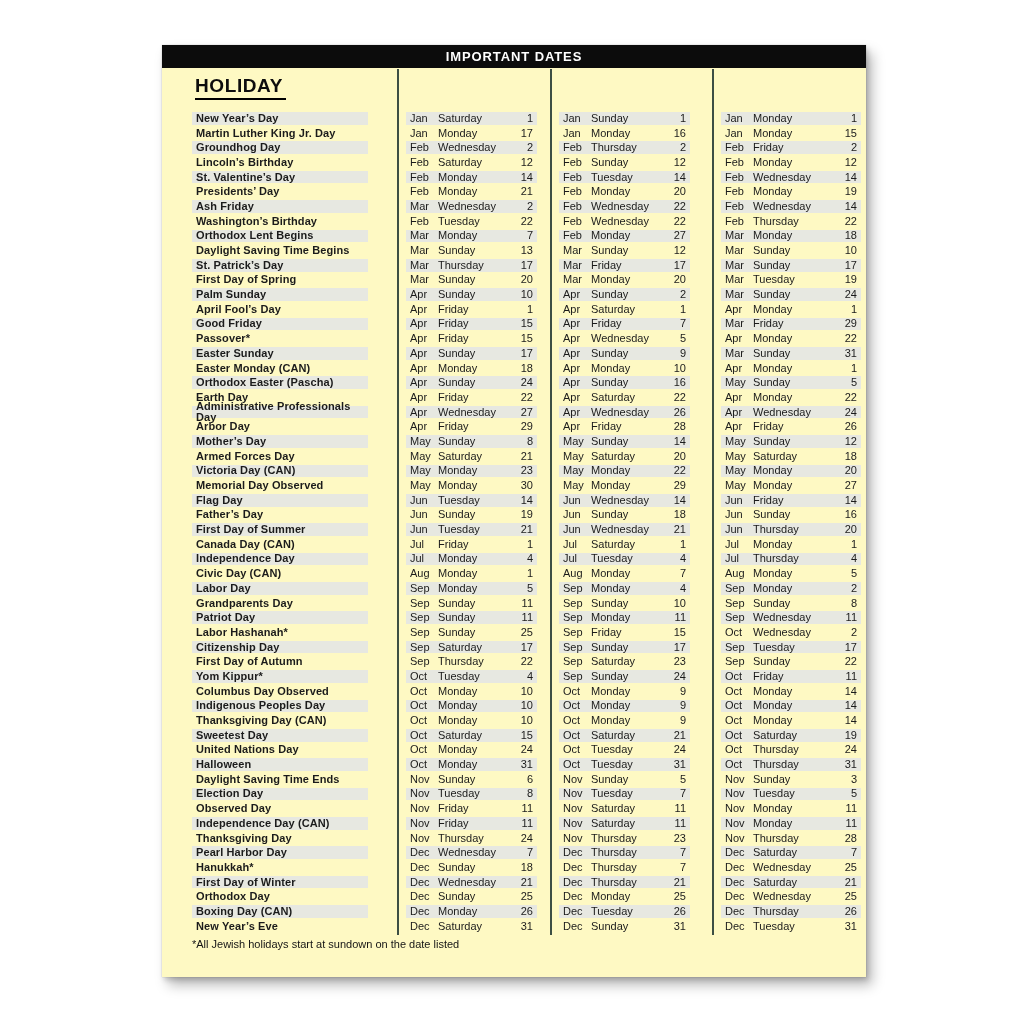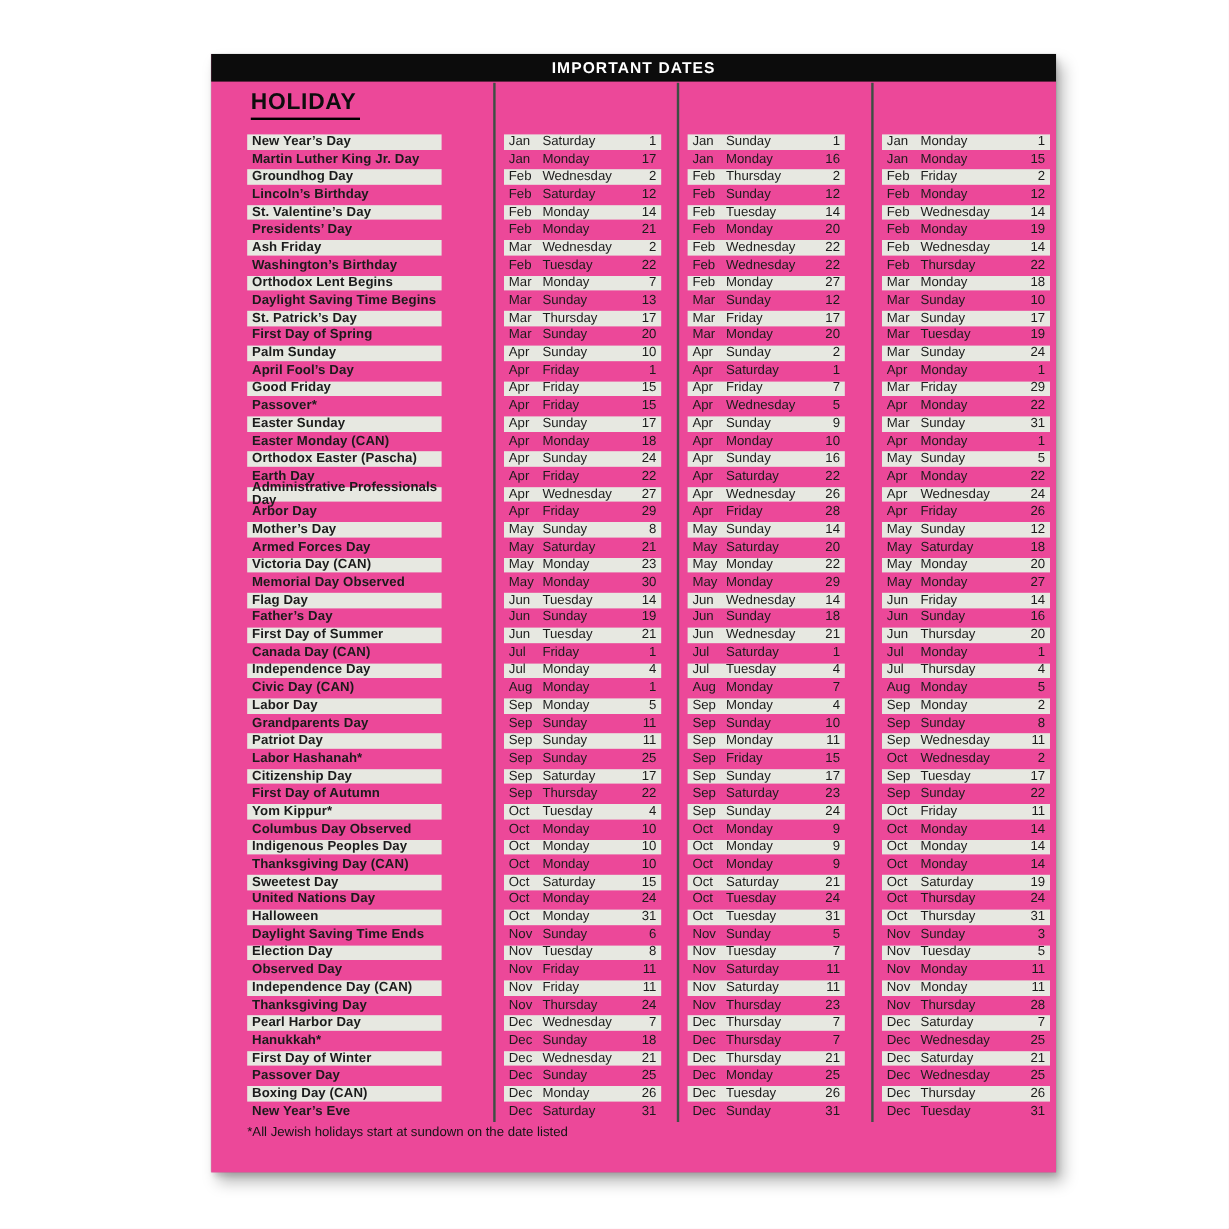--- a/index.html
+++ b/index.html
@@ -1,31 +1,31 @@
 <!DOCTYPE html>
 <html><head>
 <meta charset="utf-8">
 <style>
   html,body{margin:0;padding:0;width:1024px;height:1024px;background:#ffffff;
     font-family:"Liberation Sans","DejaVu Sans",sans-serif;}
-  .page{position:absolute;left:176px;top:45px;width:704px;height:932px;background:#ec4899;
+  .page{position:absolute;left:162px;top:45px;width:704px;height:932px;background:#fef9c3;
     box-shadow:6px 8px 12px rgba(0,0,0,0.28), 2px 3px 5px rgba(0,0,0,0.16), 0 0 1px rgba(0,0,0,0.25);}
   .header-bar{position:absolute;top:0;left:0;right:0;height:23px;background:#0c0c0c;
     display:flex;align-items:center;justify-content:center;}
   .header-title{color:#ffffff;font-weight:bold;font-size:13px;letter-spacing:0.9px;}
   .section-title{position:absolute;left:33px;top:30px;margin:0;font-size:19px;font-weight:bold;
     letter-spacing:0.6px;color:#0d0d0d;border-bottom:2px solid #000;padding:0 3px 1px 0;display:inline-block;text-align:center;}
   .divider{position:absolute;top:24px;width:2px;height:866px;background:#3d4f44;}
   .d1{left:235px}.d2{left:388px}.d3{left:550px}
   .table{position:absolute;left:0;top:66px;width:704px;}
   .row{position:relative;height:14.7px;}
   .cell{position:absolute;top:1px;height:12.7px;display:flex;align-items:center;
     font-size:11px;line-height:1;color:#1b1b1b;box-sizing:border-box;}
   .row.odd .cell{background:#e7e8e1;}
-  .name{left:30px;width:162px;padding-left:4px;font-weight:bold;letter-spacing:0.1px;}
+  .name{left:30px;width:176px;padding-left:4px;font-weight:bold;letter-spacing:0.1px;}
   .year{padding:0 4px;}
   .y1{left:244px;width:131px}
   .y2{left:397px;width:131px}
   .y3{left:559px;width:140px}
   .m{width:28px;flex:0 0 28px;}
   .w{flex:1 1 auto;}
   .d{flex:0 0 20px;min-width:20px;text-align:right;}
   .footnote{position:absolute;left:30px;top:893px;font-size:11px;color:#141414;text-align:right;}
 </style>
 </head>
@@ -991,21 +991,21 @@
       <span class="w">Thursday</span>
       <span class="d">21</span>
     </div>
     <div class="cell year y3">
       <span class="m">Dec</span>
       <span class="w">Saturday</span>
       <span class="d">21</span>
     </div>
   </div>
       <div class="row">
-    <div class="cell name">Passover Day</div>
+    <div class="cell name">Orthodox Day</div>
     <div class="cell year y1">
       <span class="m">Dec</span>
       <span class="w">Sunday</span>
       <span class="d">25</span>
     </div>
     <div class="cell year y2">
       <span class="m">Dec</span>
       <span class="w">Monday</span>
       <span class="d">25</span>
     </div>

